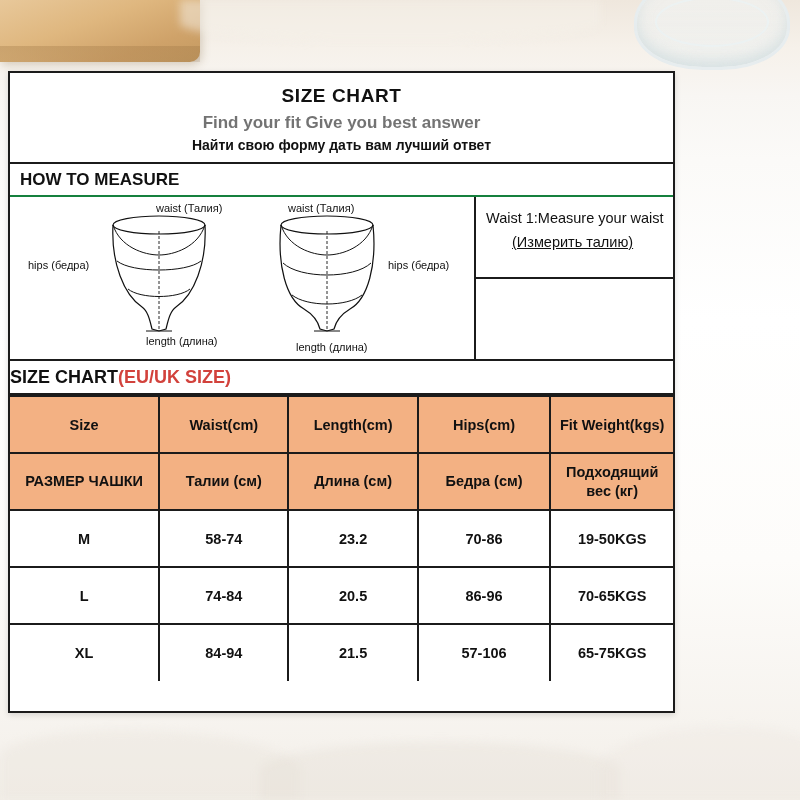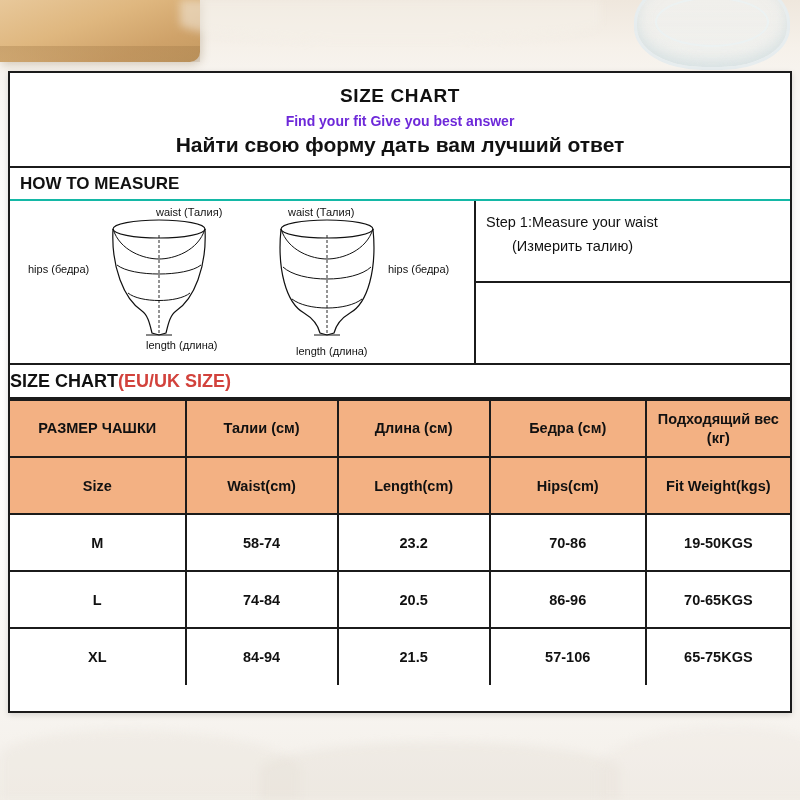--- a/index.html
+++ b/index.html
@@ -62,58 +62,58 @@
   .f1 { left: 0; bottom: 0; width: 300px; height: 70px; border-radius: 40% 60% 0 0; }
   .f2 { left: 260px; bottom: 0; width: 360px; height: 58px; border-radius: 50% 50% 0 0; background: rgba(226,219,209,.30); }
   .f3 { left: 600px; bottom: 0; width: 220px; height: 74px; border-radius: 60% 40% 0 0; background: rgba(235,229,221,.30); }
   .f4 { left: 180px; top: 0; width: 420px; height: 40px; background: rgba(246,241,233,.5); border-radius: 0 0 40% 40%; }
 
   
   .card {
     position: absolute;
     left: 8px;
     top: 71px;
-    width: 784px;
+    width: 667px;
     height: 642px;
     background: #ffffff;
     border: 2px solid #1b1b1b;
     box-sizing: border-box;
     box-shadow: 0 2px 6px rgba(0,0,0,.13);
   }
 
   .title-block {
     padding: 12px 10px 9px 10px;
     text-align: center;
     border-bottom: 2px solid #1b1b1b;
   }
   .title-main {
     font-size: 19px;
     font-weight: bold;
     letter-spacing: .6px;
     color: #111;
     margin-bottom: 6px;
   }
   .title-sub {
+    font-size: 17px;
+    font-weight: bold;
+    color: #737373;
+    margin-bottom: 4px;
+  }
+  .title-sub-ru {
     font-size: 14px;
-    font-weight: bold;
-    color: #6d28d9;
-    margin-bottom: 4px;
-  }
-  .title-sub-ru {
-    font-size: 21px;
     font-weight: bold;
     color: #111;
   }
 
   .how-to {
     font-size: 17px;
     font-weight: bold;
     color: #111;
     padding: 6px 0 5px 10px;
-    border-bottom: 2px solid #14b8a6;
+    border-bottom: 2px solid #15803d;
   }
 
   .measure-row {
     display: flex;
     border-bottom: 2px solid #1b1b1b;
     height: 164px;
     box-sizing: border-box;
   }
   .diagram-cell {
     width: 466px;
@@ -129,21 +129,21 @@
   }
   .step {
     flex: 1;
     padding: 10px 8px 8px 10px;
     box-sizing: border-box;
     font-size: 14.5px;
     color: #111;
     line-height: 1.65;
   }
   .step.first { border-bottom: 2px solid #1b1b1b; }
-  .step .ru { display: block; padding-left: 26px; }
+  .step .ru { display: block; padding-left: 26px; text-decoration: underline; }
 
   .section-title {
     font-size: 18px;
     font-weight: bold;
     color: #111;
     padding: 6px 0 5px 0;
     border-bottom: 2px solid #1b1b1b;
   }
   .section-title .red { color: #d2423c; }
 
@@ -232,55 +232,55 @@
         <line x1="75" y1="28" x2="75" y2="126" stroke="#111" stroke-width=".9" stroke-dasharray="3,2"></line>
         <line x1="62" y1="128" x2="88" y2="128" stroke="#111" stroke-width="1"></line>
       </svg>
       <div class="lbl" style="left:278px; top:5px;">waist (Талия)</div>
       <div class="lbl" style="left:378px; top:62px;">hips (бедра)</div>
       <div class="lbl" style="left:286px; top:144px;">length (длина)</div>
     </div>
 
     <div class="steps-cell">
       <div class="step first">
-        <span>Step 1:Measure your waist</span>
+        <span>Waist 1:Measure your waist</span>
         <span class="ru">(Измерить талию)</span>
       </div>
       <div class="step">
       </div>
     </div>
   </div>
 
   <div class="section-title">
     <span>SIZE CHART</span><span class="red">(EU/UK SIZE)</span>
   </div>
 
   <table class="size">
     <colgroup>
       <col style="width:22.5%">
       <col style="width:19.5%">
       <col style="width:19.5%">
       <col style="width:20%">
       <col style="width:18.5%">
     </colgroup>
     <tbody>
+      <tr class="head">
+        <td>Size</td>
+        <td>Waist(cm)</td>
+        <td>Length(cm)</td>
+        <td>Hips(cm)</td>
+        <td>Fit  Weight(kgs)</td>
+      </tr>
       <tr class="head ru">
         <td>РАЗМЕР ЧАШКИ</td>
         <td>Талии (см)</td>
         <td>Длина (см)</td>
         <td>Бедра (см)</td>
         <td>Подходящий вес (кг)</td>
       </tr>
-      <tr class="head">
-        <td>Size</td>
-        <td>Waist(cm)</td>
-        <td>Length(cm)</td>
-        <td>Hips(cm)</td>
-        <td>Fit  Weight(kgs)</td>
-      </tr>
       <tr>
         <td>M</td>
         <td>58-74</td>
         <td>23.2</td>
         <td>70-86</td>
         <td>19-50KGS</td>
       </tr>
       <tr>
         <td>L</td>
         <td>74-84</td>

